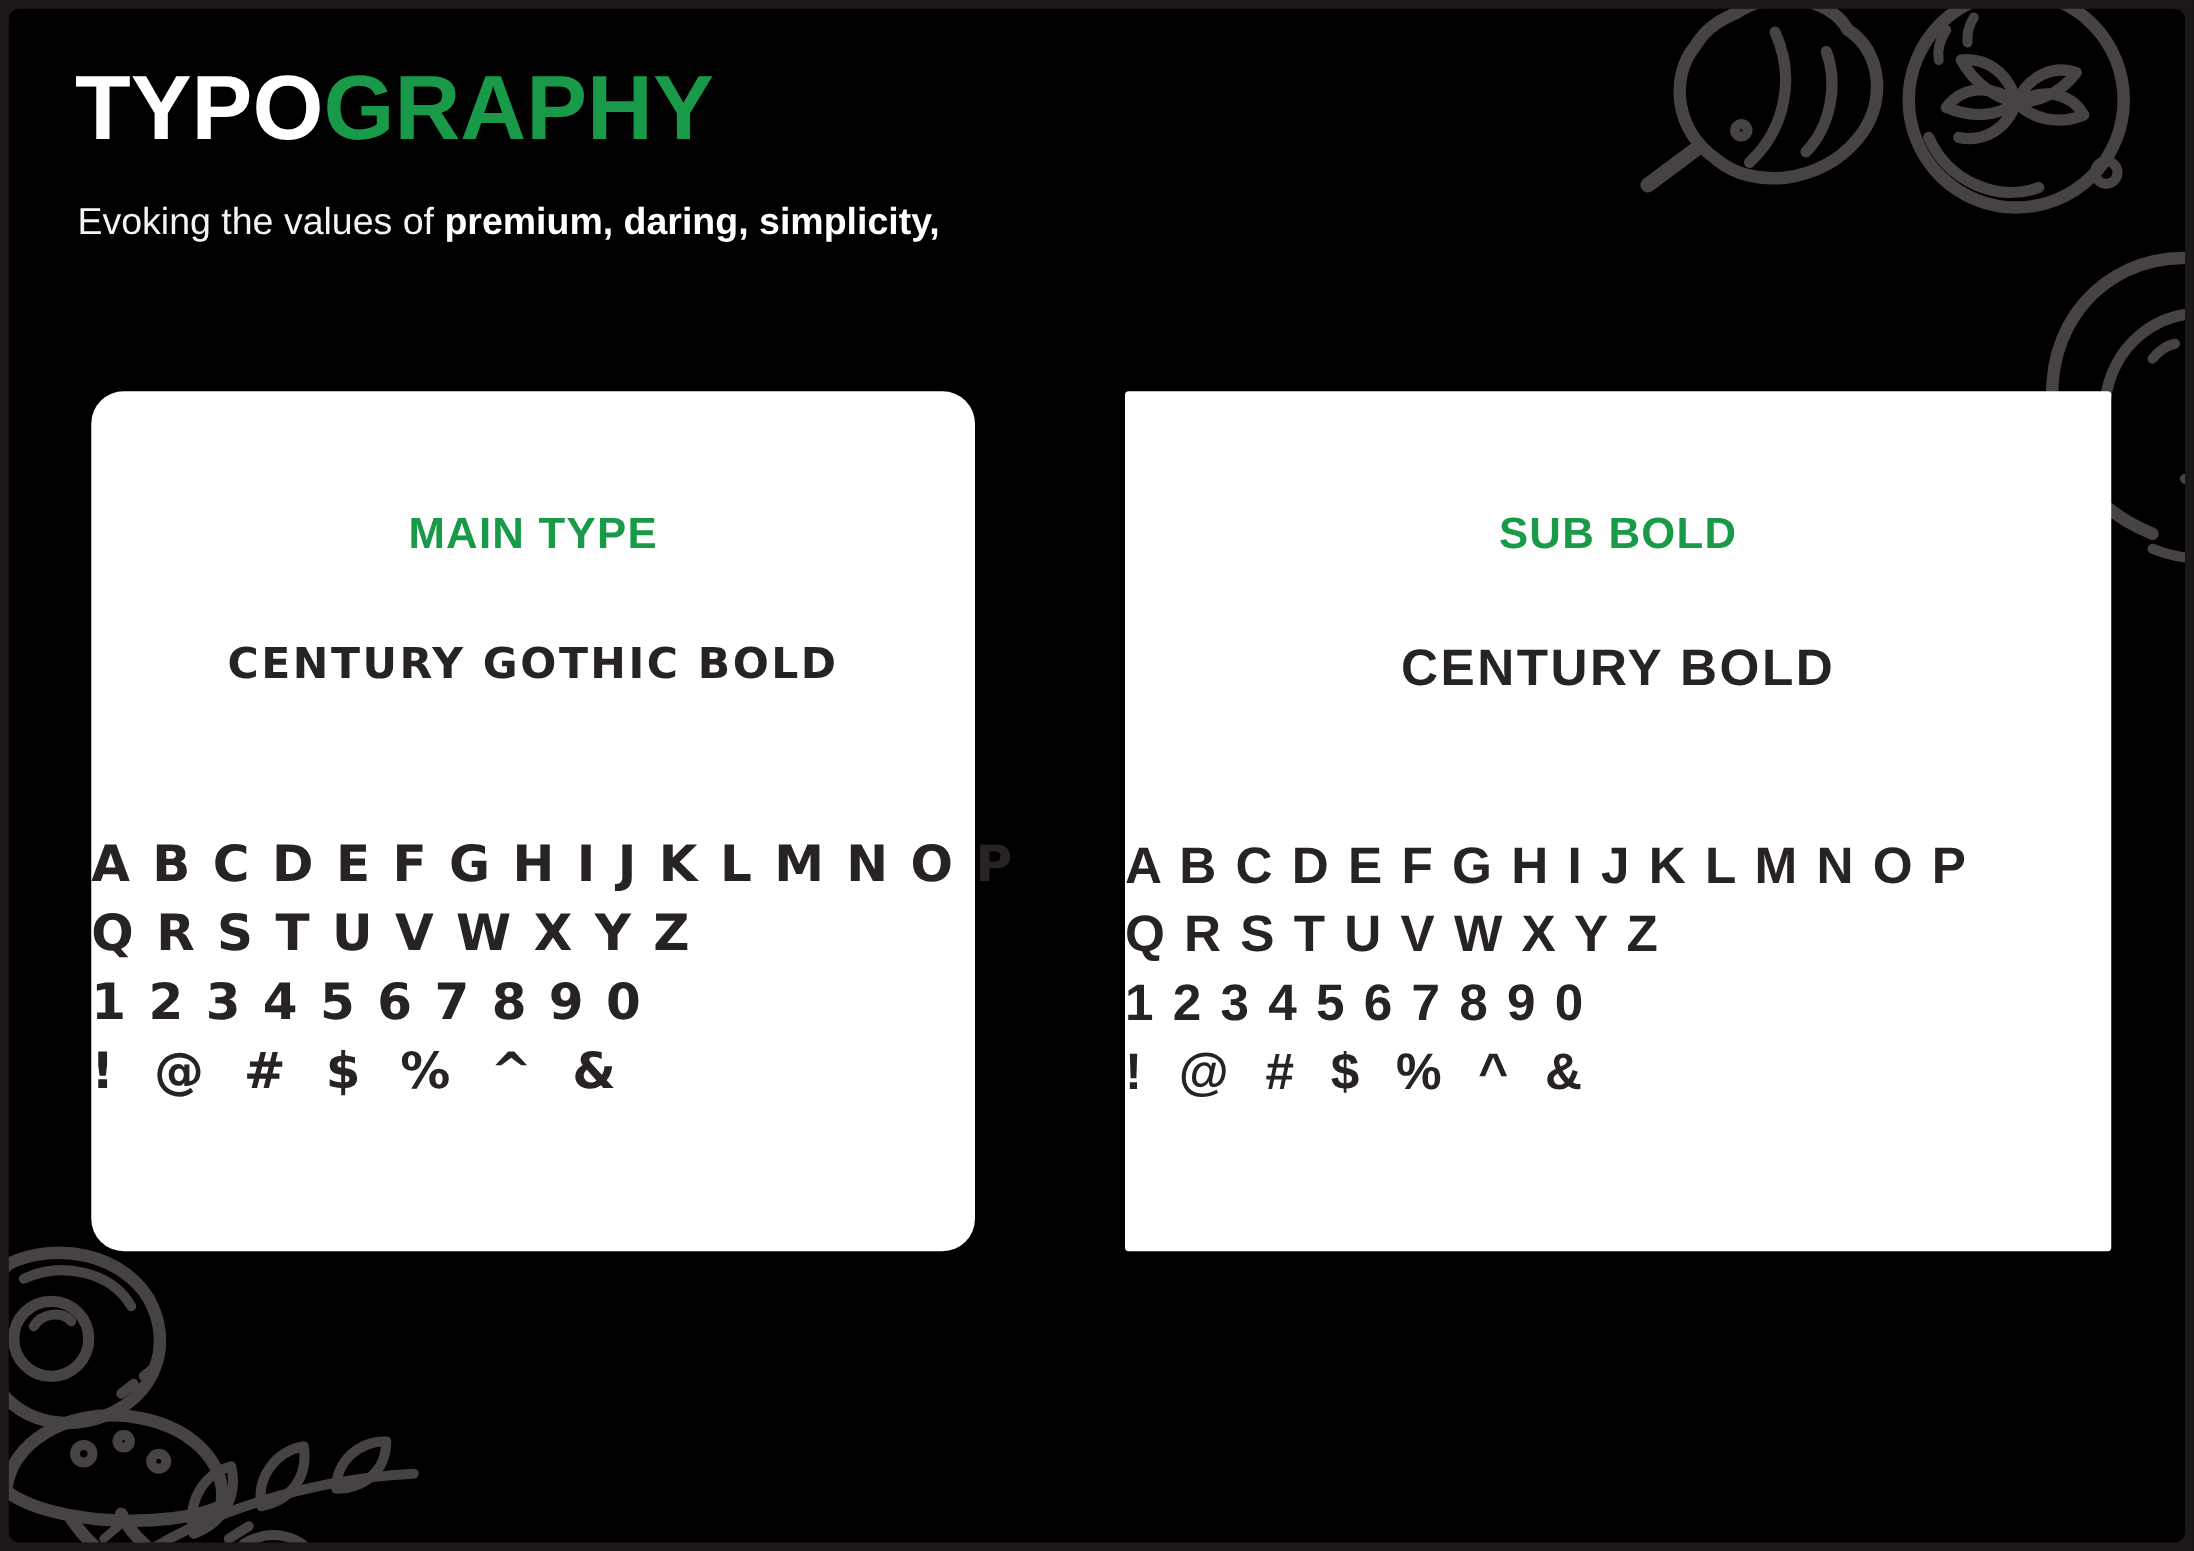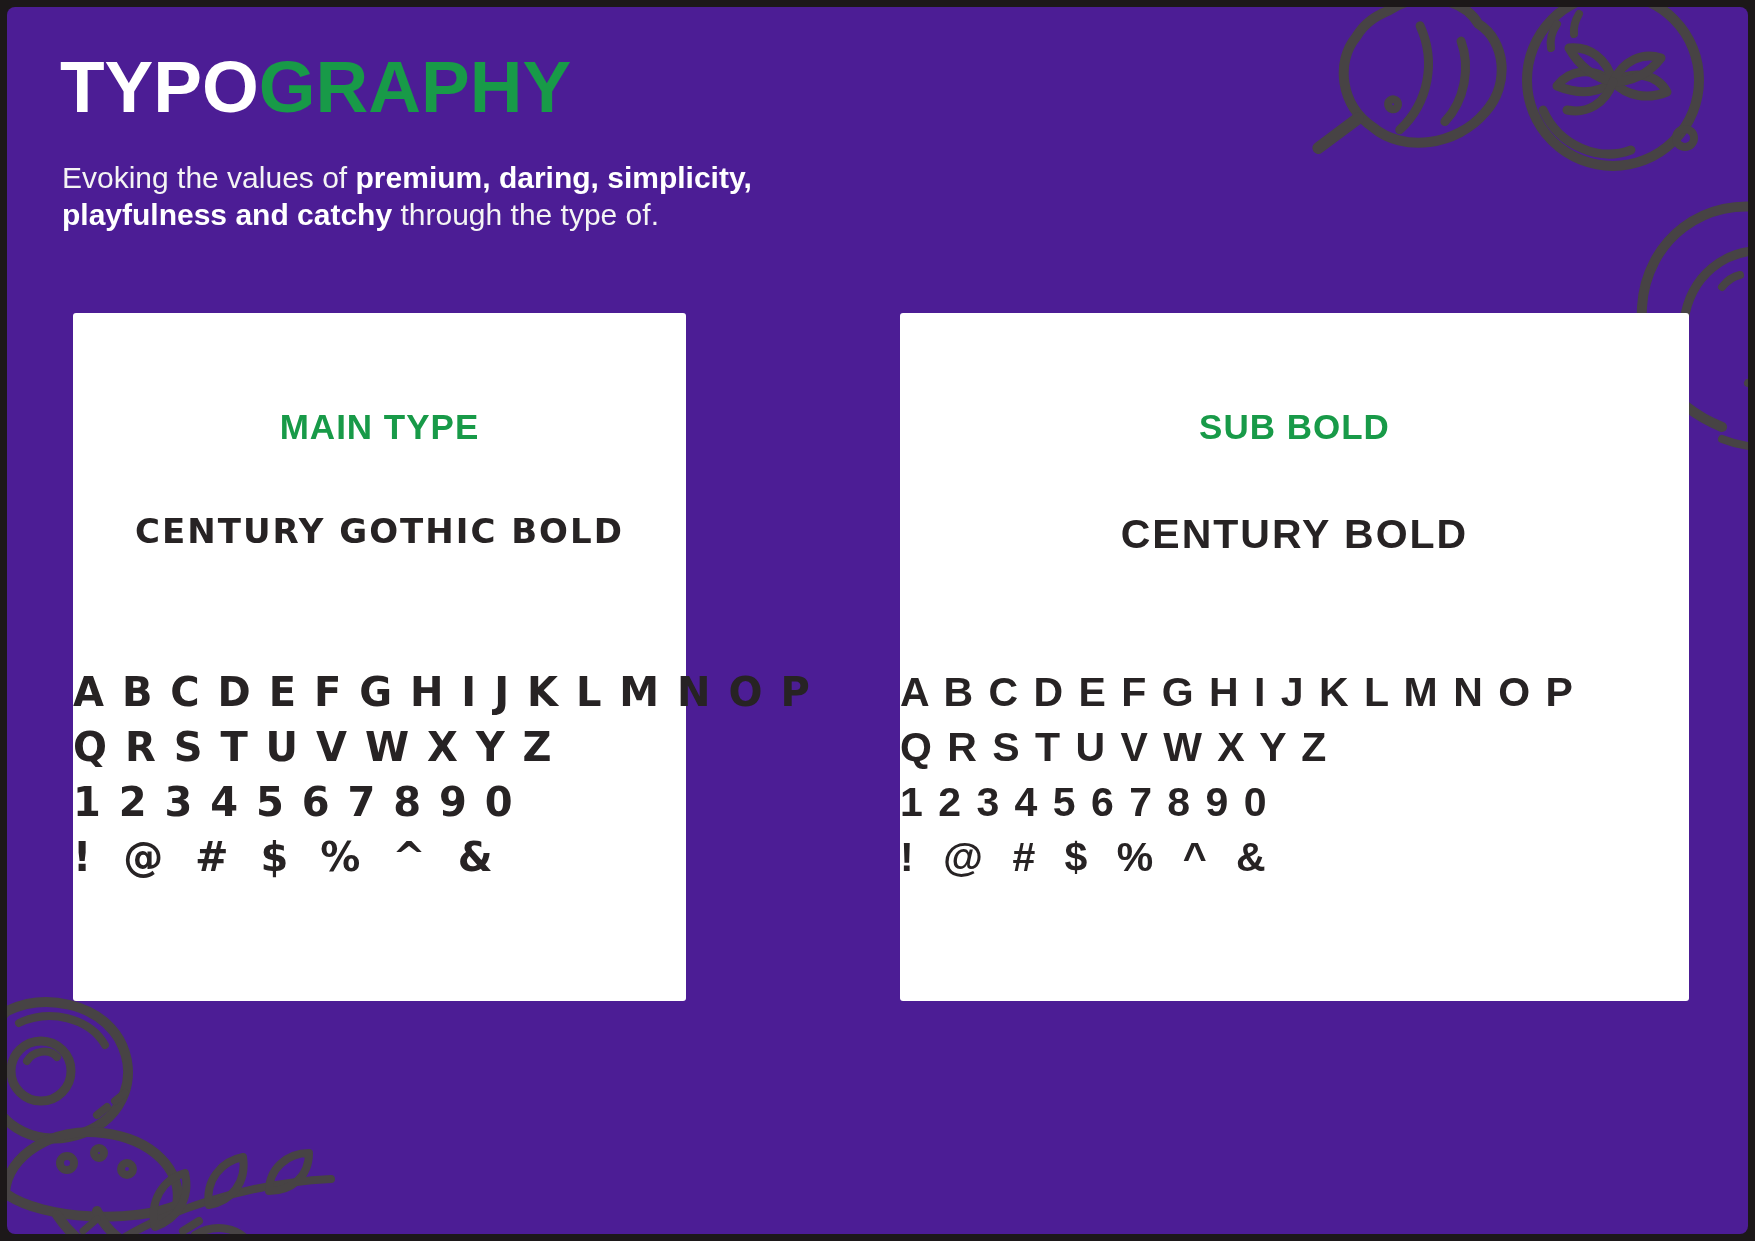--- a/index.html
+++ b/index.html
@@ -3,21 +3,21 @@
 <meta charset="utf-8">
 <style>
   html,body{margin:0;padding:0;}
   body{
     width:1755px;height:1241px;position:relative;overflow:hidden;
     background:#1c1819;
     font-family:"Liberation Sans", sans-serif;
   }
   .panel{
     position:absolute;left:7px;top:7px;right:7px;bottom:7px;
-    background:#4c1d95;border-radius:8px;overflow:hidden;
+    background:#000000;border-radius:8px;overflow:hidden;
   }
   
   .sketch{position:absolute;z-index:1;}
   .sketch path,.sketch circle,.sketch ellipse{
     fill:none;stroke:#474344;stroke-linecap:round;stroke-linejoin:round;
   }
   
   .title{
     position:absolute;left:53px;top:40px;z-index:2;
     font-size:73px;font-weight:bold;letter-spacing:0px;line-height:1.1;
@@ -27,21 +27,21 @@
   .subtitle{
     position:absolute;left:55px;top:152px;z-index:2;width:700px;
     font-size:30px;line-height:37px;color:#f4f4f4;
   }
   .subtitle b{font-weight:bold;color:#ffffff;text-align:right;}
   
   .card{
     position:absolute;top:306px;height:688px;background:#ffffff;
     border-radius:3px;z-index:3;
   }
-  .card-main{left:66px;width:613px;}
+  .card-main{left:66px;width:707px;border-radius:26px;}
   .card-sub{left:893px;width:789px;}
   .card-heading{
     position:absolute;top:94px;left:0;width:100%;text-align:center;
     font-size:35px;font-weight:bold;color:#189a48;letter-spacing:1px;
   }
   .card-fontname{
     position:absolute;top:198px;left:0;width:100%;text-align:center;
     font-weight:bold;color:#272324;letter-spacing:2px;
   }
   .card-main .card-fontname{font-size:34px;font-family:"DejaVu Sans",sans-serif;}
@@ -119,21 +119,20 @@
     <path stroke-width="8" d="M96,86 C116,74 140,78 152,96"></path>
     <path stroke-width="8" d="M170,42 C170,20 188,4 210,4 C210,28 192,42 170,42 Z"></path>
   </svg>
 
   <div class="title">
     <span class="t-white">TYPO</span><span class="t-green">GRAPHY</span>
   </div>
 
   <div class="subtitle">
     <div><span>Evoking the values of </span><b>premium, daring, simplicity,</b></div>
-    <div><b>playfulness and catchy</b><span> through the type of.</span></div>
   </div>
 
   <div class="card card-main">
     <div class="card-heading">MAIN TYPE</div>
     <div class="card-fontname">CENTURY GOTHIC BOLD</div>
     <div class="glyph-rows">
       <div class="glyph-row">A B C D E F G H I J K L M N O P</div>
       <div class="glyph-row">Q R S T U V W X Y Z</div>
       <div class="glyph-row">1 2 3 4 5 6 7 8 9 0</div>
       <div class="glyph-row symbols">! @ # $ % ^ &amp;</div>

